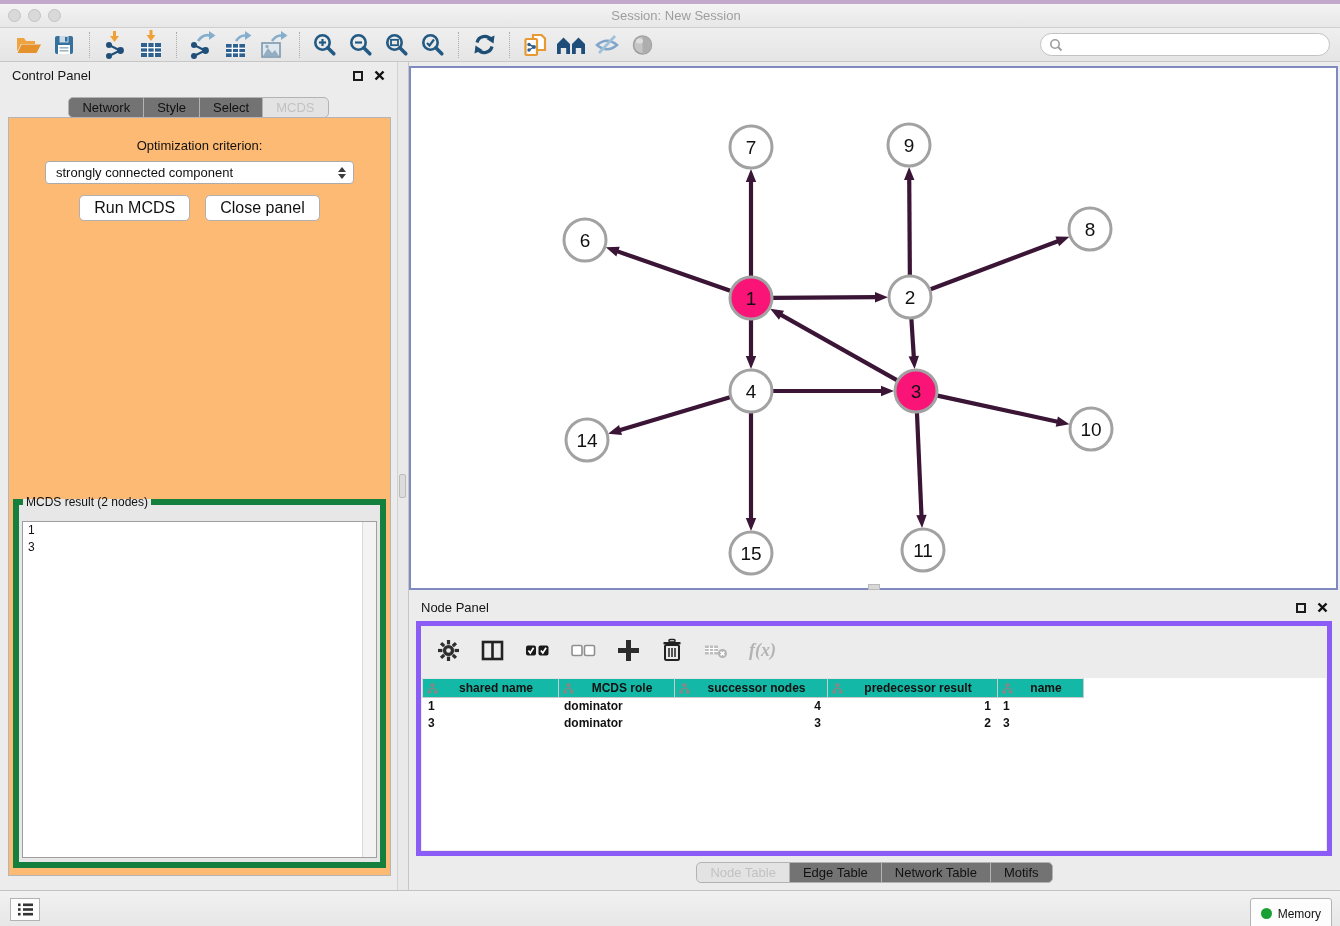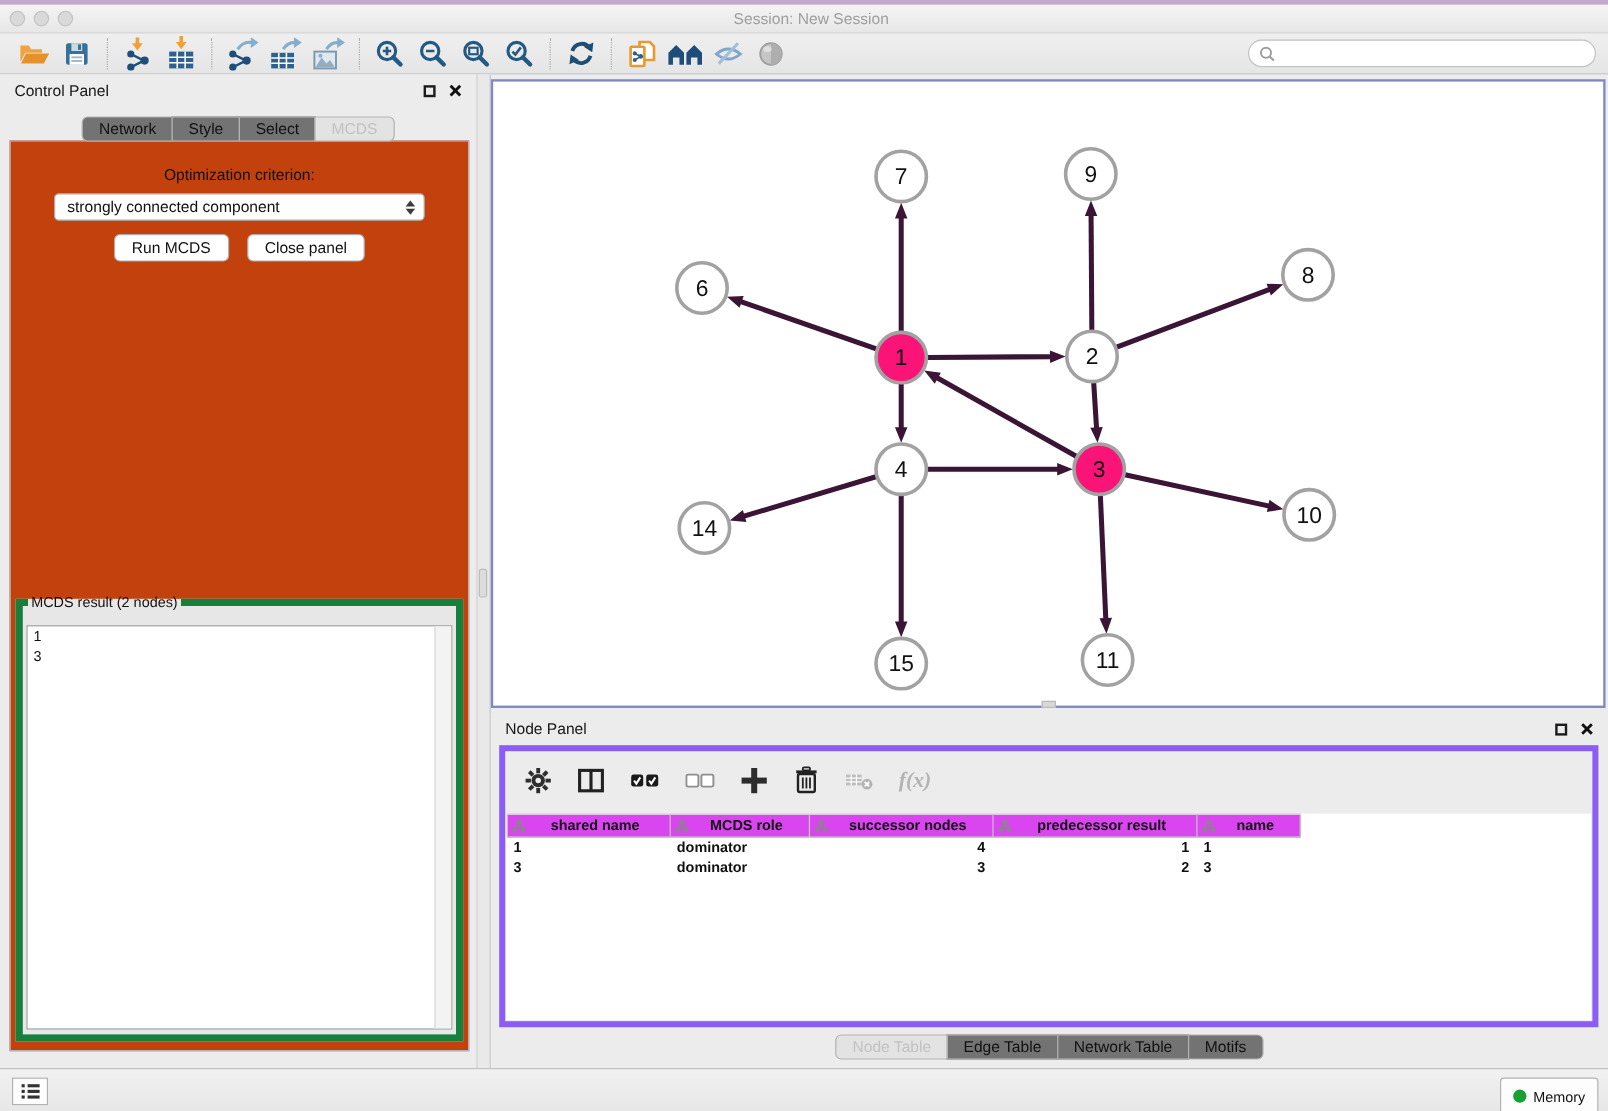--- a/index.html
+++ b/index.html
@@ -31,31 +31,31 @@
   .panel-icons { margin-left:auto; display:flex; gap:11px; align-items:center; }
   .float-icon { width:10px; height:10px; border:2px solid #1b1b1b; background:transparent; }
   .tabs-group { display:flex; }
   .tab { background:#737373; border:1px solid #b3b3b3; margin-left:-1px; padding:2px 13px;
     font-size:13px; color:#111; white-space:nowrap; }
   .tab:first-child { border-radius:5px 0 0 5px; margin-left:0; }
   .tab:last-child { border-radius:0 5px 5px 0; }
   .tab.sel { background:#e3e3e3; color:#c2c2c2; }
   #cp-tabs { position:absolute; top:35px; left:0; right:0; display:flex; justify-content:center; z-index:2; }
   #cp-content { position:absolute; left:8px; right:6px; top:55px; bottom:14px;
-    background:#c2410c; border:1px solid #b5b5b5; }
+    background:#fdba74; border:1px solid #b5b5b5; }
   #opt-label { margin-top:20px; text-align:center; font-size:13px; color:#111; }
   #criterion-select { margin:8px 36px 0; height:23px; background:#fff; border:1px solid #ababab;
     border-radius:4px; display:flex; align-items:center; padding:0 5px 0 10px; font-size:13px; color:#111; }
   .spin { margin-left:auto; display:flex; flex-direction:column; gap:2px; align-items:center; padding-right:2px; }
   .tri-up { width:0; height:0; border-left:4px solid transparent; border-right:4px solid transparent;
     border-bottom:5px solid #3c3c3c; }
   .tri-down { width:0; height:0; border-left:4px solid transparent; border-right:4px solid transparent;
     border-top:5px solid #3c3c3c; }
   #cp-buttons { margin-top:11px; display:flex; justify-content:center; gap:15px; }
-  .btn { font-size:13px; padding:3px 14px; background:#fff; border:1px solid #b0b0b0; border-radius:5px; color:#111; }
+  .btn { font-size:16px; padding:3px 14px; background:#fff; border:1px solid #b0b0b0; border-radius:5px; color:#111; }
   #mcds-result { position:absolute; left:4px; right:4px; top:377px; bottom:7px;
     border:6px solid #15803d; margin:0; padding:0; background:#e7e7e7; }
   #mcds-result legend { font-size:12px; color:#111; margin-left:4px; padding:0 3px; }
   #result-area { position:absolute; left:3px; right:3px; top:12px; bottom:4px;
     background:#fff; border:1px solid #9f9f9f; }
   .result-line { margin-left:5px; font-size:12px; line-height:17px; color:#111; }
   #result-scroll { position:absolute; right:0; top:0; bottom:0; width:14px; background:#f3f3f3;
     border-left:1px solid #dadada; }
 
   
@@ -79,21 +79,21 @@
   #net-resize-handle { position:absolute; bottom:-2px; left:50%; margin-left:-6px; width:12px; height:6px;
     background:#d8d8d8; border:1px solid #bababa; }
 
   
   #table-panel { position:absolute; left:409px; top:594px; width:931px; height:296px; background:#ececec; }
   #tp-inner { position:absolute; left:7px; right:8px; top:27px; bottom:34px;
     border:5px solid #8b5cf6; background:#ececec;font-weight:bold; }
   #tp-toolbar { height:48px; display:flex; align-items:center; gap:21px; padding-left:16px; }
   #tp-table { position:absolute; left:1px; right:1px; top:52px; bottom:1px; background:#fff; overflow:hidden; }
   #tp-header { display:flex; border-left:1px solid #d6d6d6; width:662px; }
-  .tp-hcell { height:20px; background:#d946ef; border-right:1px solid #c9c9c9; border-bottom:1px solid #c9c9c9;
+  .tp-hcell { height:20px; background:#14b8a6; border-right:1px solid #c9c9c9; border-bottom:1px solid #c9c9c9;
     border-top:1px solid #e3e3e3; display:flex; align-items:center; padding:0 4px; }
   .tp-hcell span { flex:1; text-align:center; font-size:12px; color:#111; }
   .tp-row { display:flex; }
   .tp-cell { height:17px; font-size:12px; color:#111; padding:1px 6px 0; white-space:nowrap; }
   #tp-tabs { position:absolute; bottom:7px; left:0; right:0; display:flex; justify-content:center; }
 
   
   #statusbar { position:absolute; left:0; top:890px; width:100%; height:36px;
     background:linear-gradient(#f1f1f1,#e7e7e7); border-top:1px solid #c2c2c2; }
   #list-btn { position:absolute; left:10px; top:7px; width:30px; height:23px; background:#fdfdfd;

